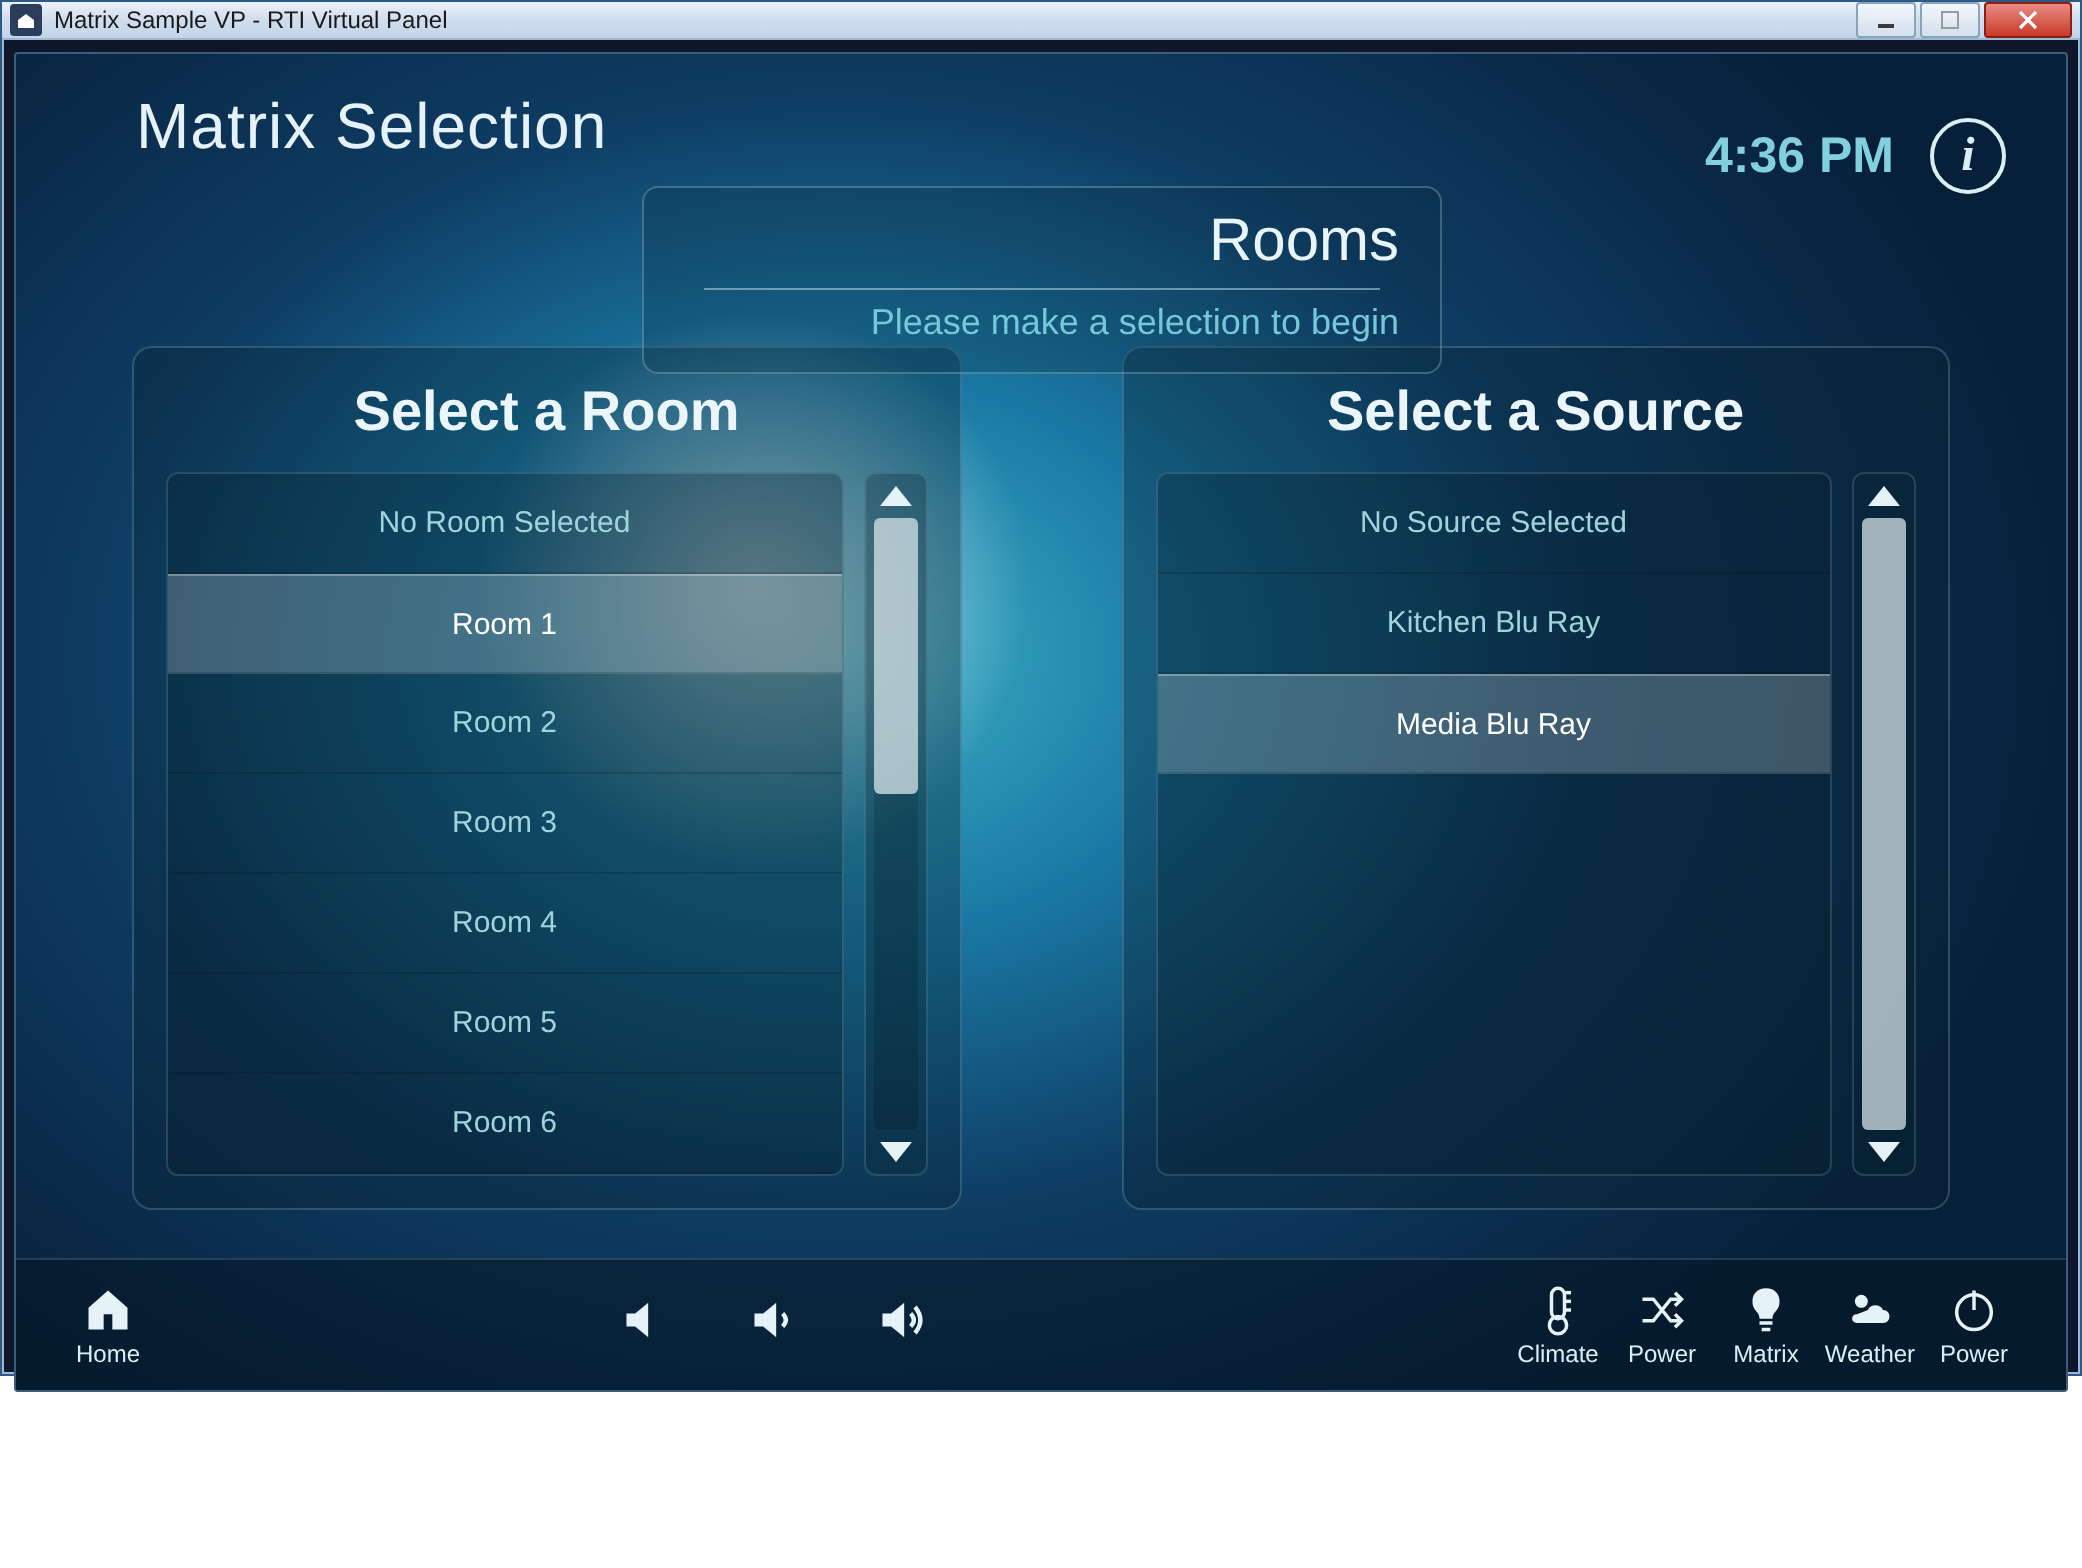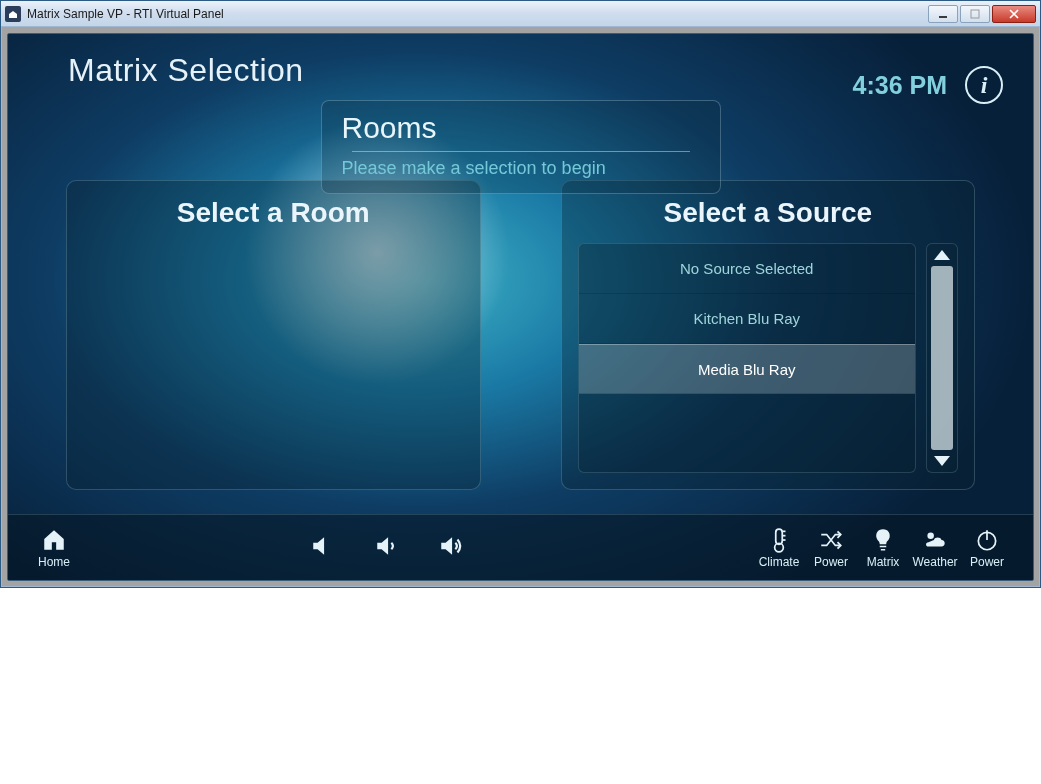--- a/index.html
+++ b/index.html
@@ -1,21 +1,21 @@
 <!DOCTYPE html>
 <html><head>
 <meta charset="utf-8">
 <style>
   * { box-sizing: border-box; margin: 0; padding: 0; }
   html, body { width: 1041px; height: 784px; overflow: hidden; font-family: "Segoe UI", Tahoma, sans-serif; }
 
   
   .window {
-    width: 1041px; height: 588px;
-    background: #a3a3a3;
+    width: 1041px; height: 688px;
+    background: #0f172a;
     border: 1px solid #2b5a85;
     display: flex; flex-direction: column;
     box-shadow: inset 0 0 0 1px #9fb7d2;
   }
   .titlebar {
     height: 26px;
     background: linear-gradient(#eaf1fa, #cfddee 50%, #c4d5e9);
     border-bottom: 1px solid #9fb7d2;
     display: flex; align-items: center;
     padding: 0 4px;
@@ -56,21 +56,21 @@
     width:38px; height:38px; border:2.5px solid #d9eef5; border-radius:50%;
     display:flex; align-items:center; justify-content:center;
     color:#d9eef5; font-family: Georgia, serif; font-style: italic; font-size:24px; font-weight:bold;
   }
 
   .rooms-label {
     align-self: center; margin-top: -4px;
     width: 400px; padding: 10px 20px 14px;
     background: rgba(10,40,55,0.25);
     border: 1px solid rgba(180,220,230,0.3);
-    border-radius: 8px; text-align:left; color:#dff2f8;
+    border-radius: 8px; text-align:right; color:#dff2f8;
     position: relative; z-index: 2;
   }
   .rooms-label .rh { font-size: 30px; font-weight:300; color:#e8f6fb; }
   .rooms-label hr { border: none; border-top: 1px solid rgba(200,230,240,0.5); margin: 6px 10px 6px; }
   .rooms-label .sub { font-size: 18px; color:#74c8d7; }
 
   .columns { display:flex; justify-content: space-between; padding: 0 58px 24px; margin-top:-14px; flex:1; gap: 80px;}
   .panel {
     flex:1; background: rgba(8,34,48,0.35);
     border: 1px solid rgba(160,200,215,0.25);
@@ -158,20 +158,38 @@
 
     <div class="rooms-label">
       <div class="rh">Rooms</div>
       <hr>
       <div class="sub">Please make a selection to begin</div>
     </div>
 
     <div class="columns">
       <div class="panel">
         <div class="panel-title">Select a Room</div>
+        <div class="list-area">
+          <div class="list" id="room-list">
+              <div class="list-item">No Room Selected</div>
+              <div class="list-item sel">Room 1</div>
+              <div class="list-item">Room 2</div>
+              <div class="list-item">Room 3</div>
+              <div class="list-item">Room 4</div>
+              <div class="list-item">Room 5</div>
+              <div class="list-item">Room 6</div>
+            </div>
+          <div class="scroll">
+            <div class="arrow up"></div>
+            <div class="track">
+              <div class="thumb" id="room-thumb" style="top: 0%; height: 45%;"></div>
+            </div>
+            <div class="arrow down"></div>
+          </div>
+        </div>
       </div>
 
       <div class="panel">
         <div class="panel-title">Select a Source</div>
         <div class="list-area">
           <div class="list" id="source-list">
               <div class="list-item">No Source Selected</div>
               <div class="list-item">Kitchen Blu Ray</div>
               <div class="list-item sel">Media Blu Ray</div>
             </div>

